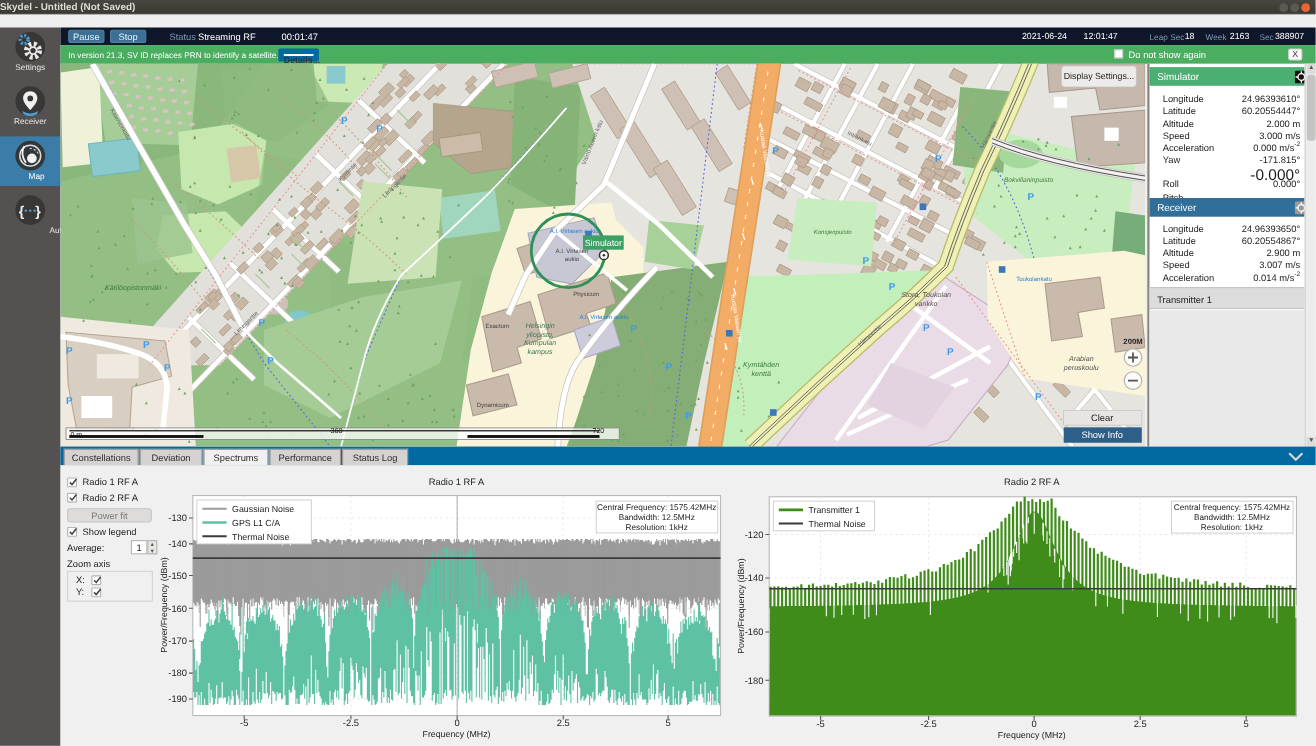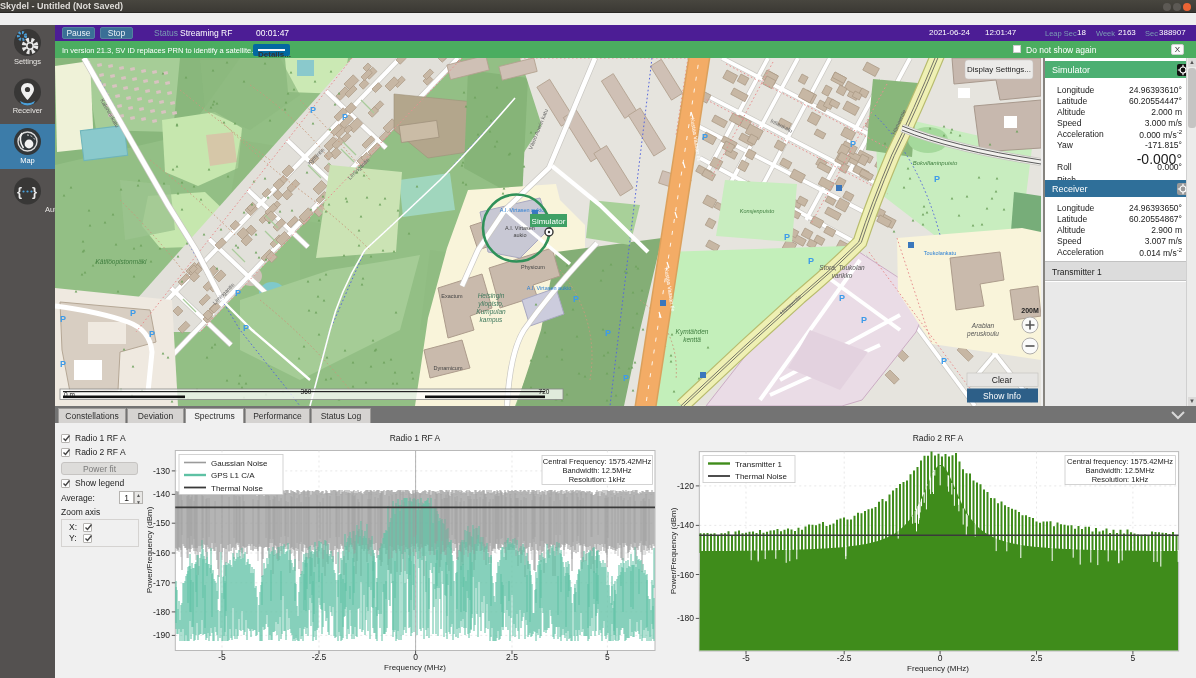--- a/index.html
+++ b/index.html
@@ -35,24 +35,24 @@
  <path d="M22 108 q-4 7 1.5 15" fill="none" stroke="#f2f2f2" stroke-width="1.6"></path>
  <circle cx="27.5" cy="166" r="13.5" fill="#383736"></circle>
  <text x="17" y="171" font-size="13" font-weight="bold" fill="#ececec" font-family="Liberation Sans">{</text>
  <text x="32" y="171" font-size="13" font-weight="bold" fill="#ececec" font-family="Liberation Sans">}</text>
  <circle cx="23.5" cy="166.5" r="1.1" fill="#4a9fd8"></circle>
         <circle cx="27.5" cy="166.5" r="1.1" fill="#4a9fd8"></circle>
         <circle cx="31.5" cy="166.5" r="1.1" fill="#4a9fd8"></circle>
 </svg>
 <div class="abs" style="left:0;top:32px;width:55px;text-align:center;font-size:7.5px;color:#e9e7e4;">Settings</div>
 <div class="abs" style="left:0;top:81px;width:55px;text-align:center;font-size:7.5px;color:#e9e7e4;">Receiver</div>
-<div class="abs" style="left:0;top:131px;width:55px;text-align:center;font-size:7.5px;color:#fff;">Map</div>
+<div class="abs" style="left:0;top:131px;width:55px;text-align:left;font-size:7.5px;color:#fff;padding-left:26px;">Map</div>
 <div class="abs" style="left:0;top:180px;width:55px;text-align:center;font-size:7.5px;color:#e9e7e4;padding-left:45px;">Automate</div>
 </div>
-    <div class="abs" style="left:55px;top:25px;width:1141px;height:16px;background:#4c1d95;font-size:8.5px;color:#fff;">
+    <div class="abs" style="left:55px;top:25px;width:1141px;height:16px;background:#0f172a;font-size:8.5px;color:#fff;">
 <div class="abs" style="left:7px;top:1.5px;width:33px;height:12px;background:#3a6f96;border:1px solid #54829f;border-radius:2px;text-align:center;line-height:11px;color:#e9f1f6;">Pause</div>
 <div class="abs" style="left:45px;top:1.5px;width:33px;height:12px;background:#3a6f96;border:1px solid #54829f;border-radius:2px;text-align:center;line-height:11px;color:#e9f1f6;">Stop</div>
 <span class="abs" style="left:99px;top:3px;color:#7a9cb4;">Status</span>
 <span class="abs" style="left:125px;top:3px;">Streaming RF</span>
 <span class="abs" style="left:201px;top:3px;">00:01:47</span>
 <span class="abs" style="left:874px;top:3px;font-size:8px;">2021-06-24</span>
 <span class="abs" style="left:930px;top:3px;font-size:8px;">12:01:47</span>
 <span class="abs" style="left:990px;top:3.5px;color:#7a9cb4;font-size:7.5px;">Leap Sec</span>
 <span class="abs" style="left:1022px;top:3px;font-size:8px;">18</span>
 <span class="abs" style="left:1041px;top:3.5px;color:#7a9cb4;font-size:7.5px;">Week</span>
@@ -899,21 +899,21 @@
       <div class="abs" style="left:0;top:203px;width:141px;height:20px;background:#dcdcdc;border-top:1px solid #c2c2c2;border-bottom:1px solid #c2c2c2;font-size:8.5px;color:#222;">
         <span class="abs" style="left:7px;top:5px;">Transmitter 1</span>
       </div>
       <div class="abs" style="left:0;top:224px;width:141px;height:124px;background:#e9e9e9;"></div>
       <div class="abs" style="left:141px;top:0;width:10px;height:348px;background:#ececeb;border-left:1px solid #d0d0d0;">
         <div class="abs" style="left:1px;top:0;width:8px;height:9px;background:#dcdbda;font-size:6px;color:#555;text-align:center;line-height:9px;">▲</div>
         <div class="abs" style="left:1px;top:339px;width:8px;height:9px;background:#dcdbda;font-size:6px;color:#555;text-align:center;line-height:9px;">▼</div>
         <div class="abs" style="left:1px;top:10px;width:8px;height:60px;background:#c5c4c3;border-radius:3px;"></div>
       </div>
     </div>
-    <div class="abs" style="left:55px;top:406px;width:1141px;height:17px;background:#737373;font-size:8.5px;color:#2d2d2d;">
+    <div class="abs" style="left:55px;top:406px;width:1141px;height:17px;background:#0369a1;font-size:8.5px;color:#2d2d2d;">
 <div class="abs" style="left:3px;top:2px;width:68px;height:15px;background:#d5d3d1;border:1px solid #9c9a98;border-bottom:none;text-align:center;line-height:14px;">Constellations</div>
 <div class="abs" style="left:72px;top:2px;width:57px;height:15px;background:#d5d3d1;border:1px solid #9c9a98;border-bottom:none;text-align:center;line-height:14px;">Deviation</div>
 <div class="abs" style="left:130px;top:2px;width:59px;height:15px;background:#f0f0f0;border:1px solid #9c9a98;border-bottom:none;text-align:center;line-height:14px;">Spectrums</div>
 <div class="abs" style="left:190px;top:2px;width:65px;height:15px;background:#d5d3d1;border:1px solid #9c9a98;border-bottom:none;text-align:center;line-height:14px;">Performance</div>
 <div class="abs" style="left:256px;top:2px;width:60px;height:15px;background:#d5d3d1;border:1px solid #9c9a98;border-bottom:none;text-align:center;line-height:14px;">Status Log</div>
 <svg class="abs" style="left:1113px;top:4px;" width="20" height="10" viewBox="0 0 20 10">
         <path d="M4 2 L10 8 L16 2" stroke="#d8d8d8" stroke-width="2" fill="none"></path>
       </svg>
 </div>
     <div class="abs" style="left:55px;top:423px;width:1141px;height:255px;background:#f0f0f0;font-size:8.5px;color:#222;">

